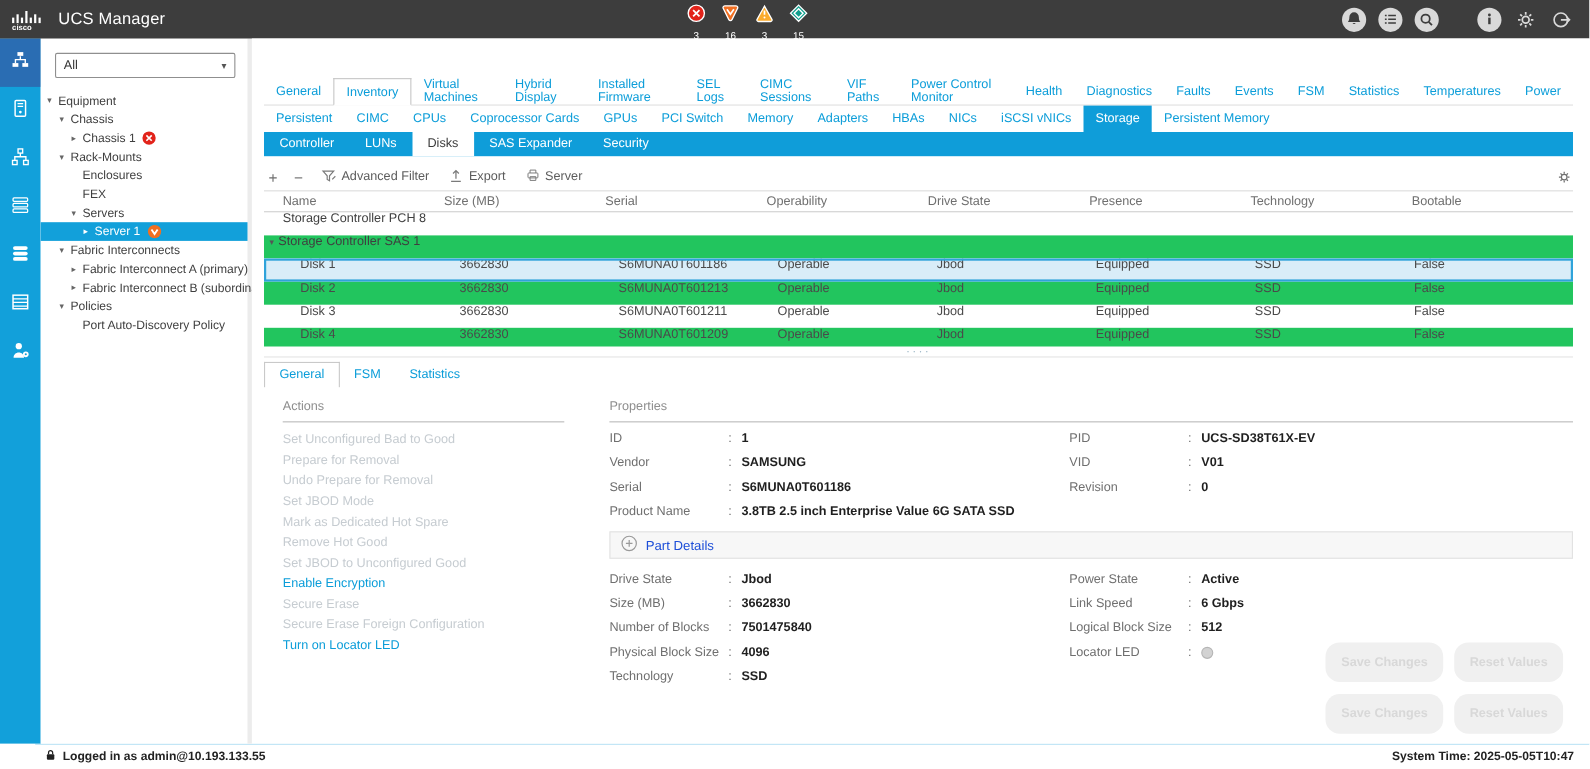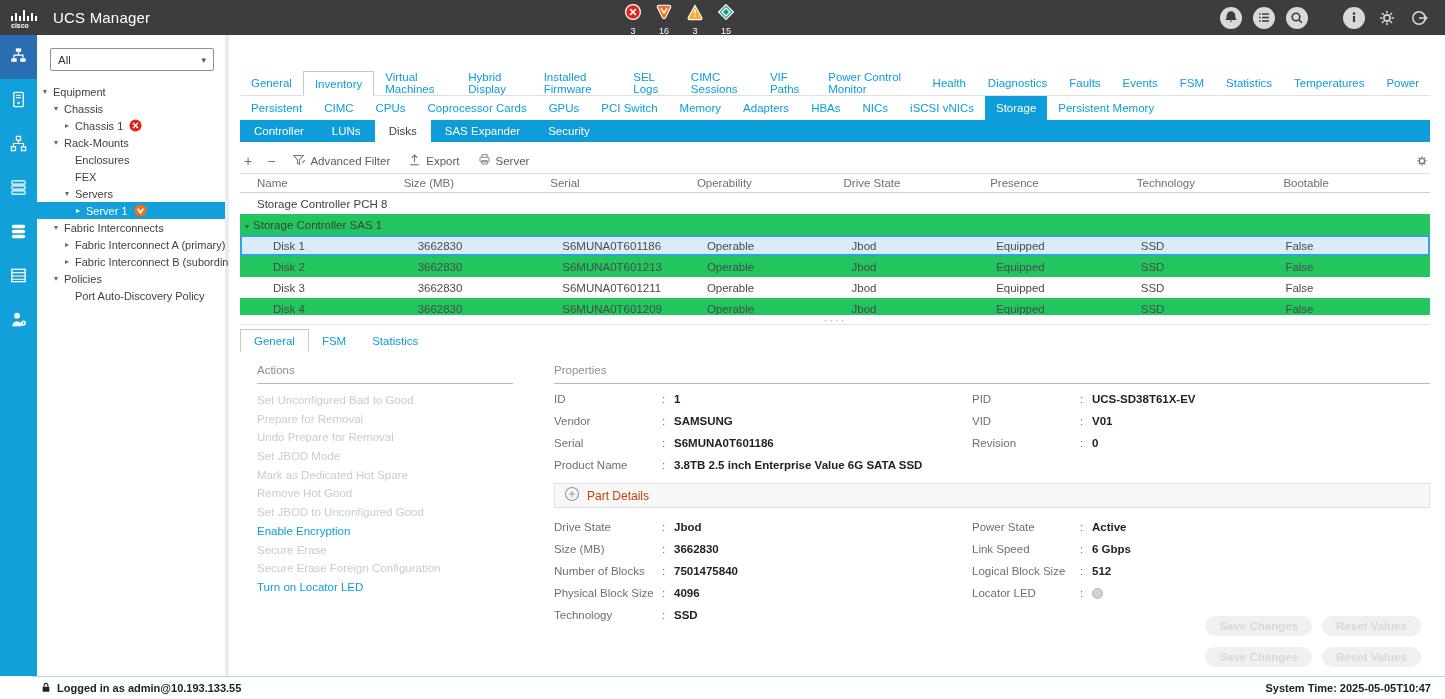--- a/index.html
+++ b/index.html
@@ -51,21 +51,21 @@
   .toolbar { height:26px; margin-top:6px; display:flex; align-items:center; gap:7px; font-size:11.5px; color:#5c5c5c; border-bottom:1px solid #dcdcdc; }
   .tbtn { display:flex; align-items:center; gap:4px; cursor:pointer; padding:0 5px; }
   .tbtn.pm { font-size:14px; color:#6e6e6e; padding:0 4px; }
   .tb-gear { margin-left:auto; cursor:pointer; display:flex; }
 
   
   .grid-header { display:flex; height:19px; align-items:center; font-size:11.5px; color:#6f6f6f; border-bottom:1px solid #cfcfcf; }
   .gcol { flex:1; min-width:0; }
   .gcol.c0 { padding-left:17px; }
   .grid-body { height:122px; overflow:hidden; }
-  .grow { display:flex; height:21px; align-items:center; font-size:11.5px; color:#4a4a4a; cursor:pointer; }
+  .grow { display:flex; height:21px; align-items:flex-start; font-size:11.5px; color:#4a4a4a; cursor:pointer; }
   .grow.shade { background:#22c55e; }
   .grow.sel { background:#d9edf8; outline:2px solid #2fa3da; outline-offset:-2px; }
   .grow .gcol.c0.grp { padding-left:17px; color:#3f3f3f; }
   .grow .gcol.c0.grp-exp { padding-left:5px; color:#3f3f3f; }
   .grow .gcol.c0.disk { padding-left:33px; }
   .grp-arrow { font-size:8px; color:#555; margin-right:4px; }
 
   .splitter { height:10px; border-bottom:1px solid #e4e4e4; display:flex; align-items:center; justify-content:center; cursor:row-resize; }
   .splitter .dots { color:#9fb9c8; font-size:11px; letter-spacing:2px; line-height:4px; }
 
@@ -83,25 +83,25 @@
   .action-item.off { color:#c6ccd1; cursor:default; }
   .props-col { margin-left:41px; flex:1; min-width:0; }
   .props-grid { display:flex; margin-top:4px; }
   .pcol-l { width:418px; flex:0 0 418px; }
   .pcol-r { flex:1; }
   .prow { display:flex; height:22px; align-items:center; font-size:11.5px; }
   .plabel { width:108px; flex:0 0 108px; color:#6f6f6f; }
   .pcolon { width:12px; flex:0 0 12px; color:#6f6f6f; }
   .pvalue { font-weight:bold; color:#1f1f1f; white-space:nowrap; }
   .led { width:11px; height:11px; border-radius:50%; background:#d2d2d2; border:1px solid #b5b5b5; }
-  .part-bar { margin:7px 0 8px 0; height:25px; background:#f7f7f7; border:1px solid #e2e2e2; display:flex; align-items:center; gap:7px; padding-left:9px; font-size:12px; color:#c2410c; cursor:pointer; }
+  .part-bar { margin:7px 0 8px 0; height:25px; background:#f7f7f7; border:1px solid #e2e2e2; display:flex; align-items:center; gap:7px; padding-left:9px; font-size:12px; color:#1d4ed8; cursor:pointer; }
 
   .btns { position:absolute; right:9px; bottom:9px; display:flex; flex-direction:column; gap:11px; }
   .btnrow { display:flex; gap:10px; justify-content:flex-end; }
-  .btn { min-width:88px; height:20px; padding:0 14px; border-radius:13px; background:#f0f0f0; color:#d8d8d8; font-size:11.5px; font-weight:bold; display:flex; align-items:center; justify-content:center; cursor:default; }
+  .btn { min-width:88px; height:36px; padding:0 14px; border-radius:13px; background:#f0f0f0; color:#d8d8d8; font-size:11.5px; font-weight:bold; display:flex; align-items:center; justify-content:center; cursor:default; }
 
   
   .statusbar { height:23px; border-top:1px solid #aadcf2; display:flex; align-items:center; font-size:11px; font-weight:bold; color:#222; padding:0 14px 0 8px;margin-left:32px; }
   .statusbar .left { display:flex; align-items:center; gap:5px; }
   .statusbar .right { margin-left:auto; }
 </style>
 </head>
 <body>
 
 <div class="topbar">

